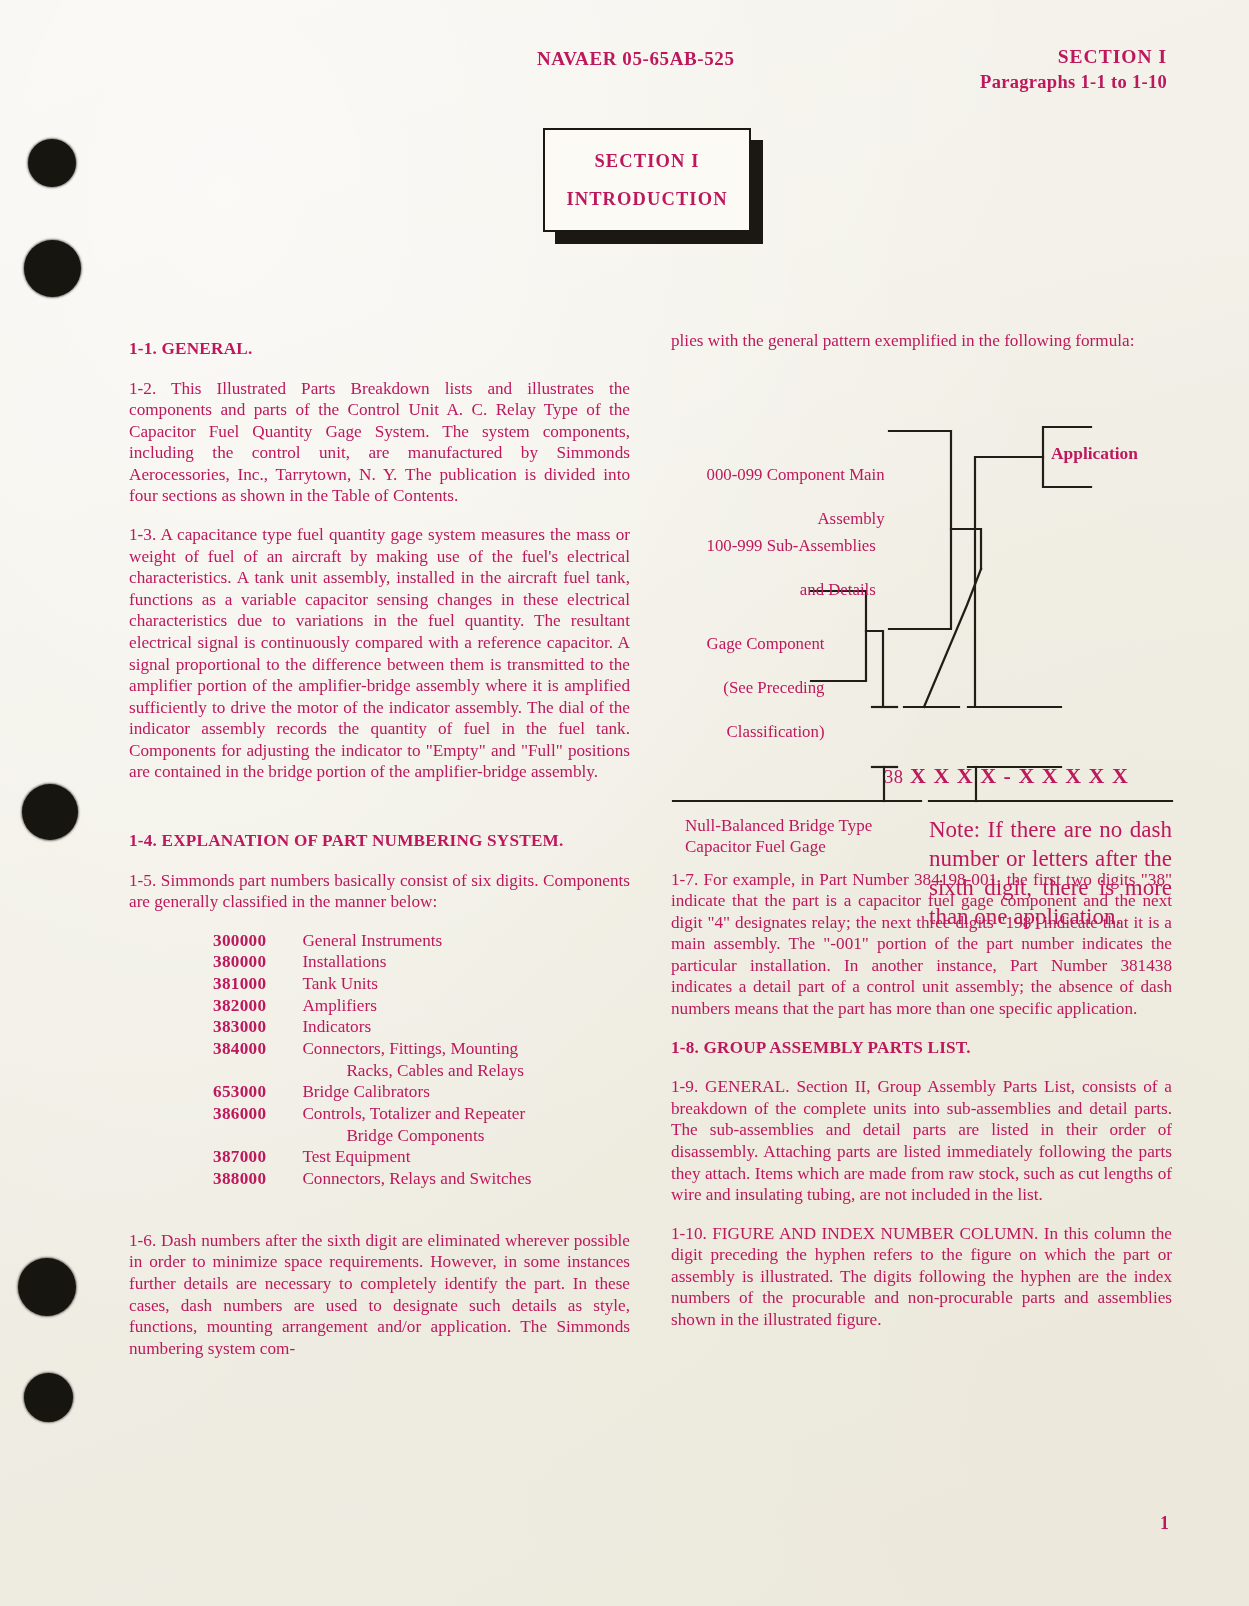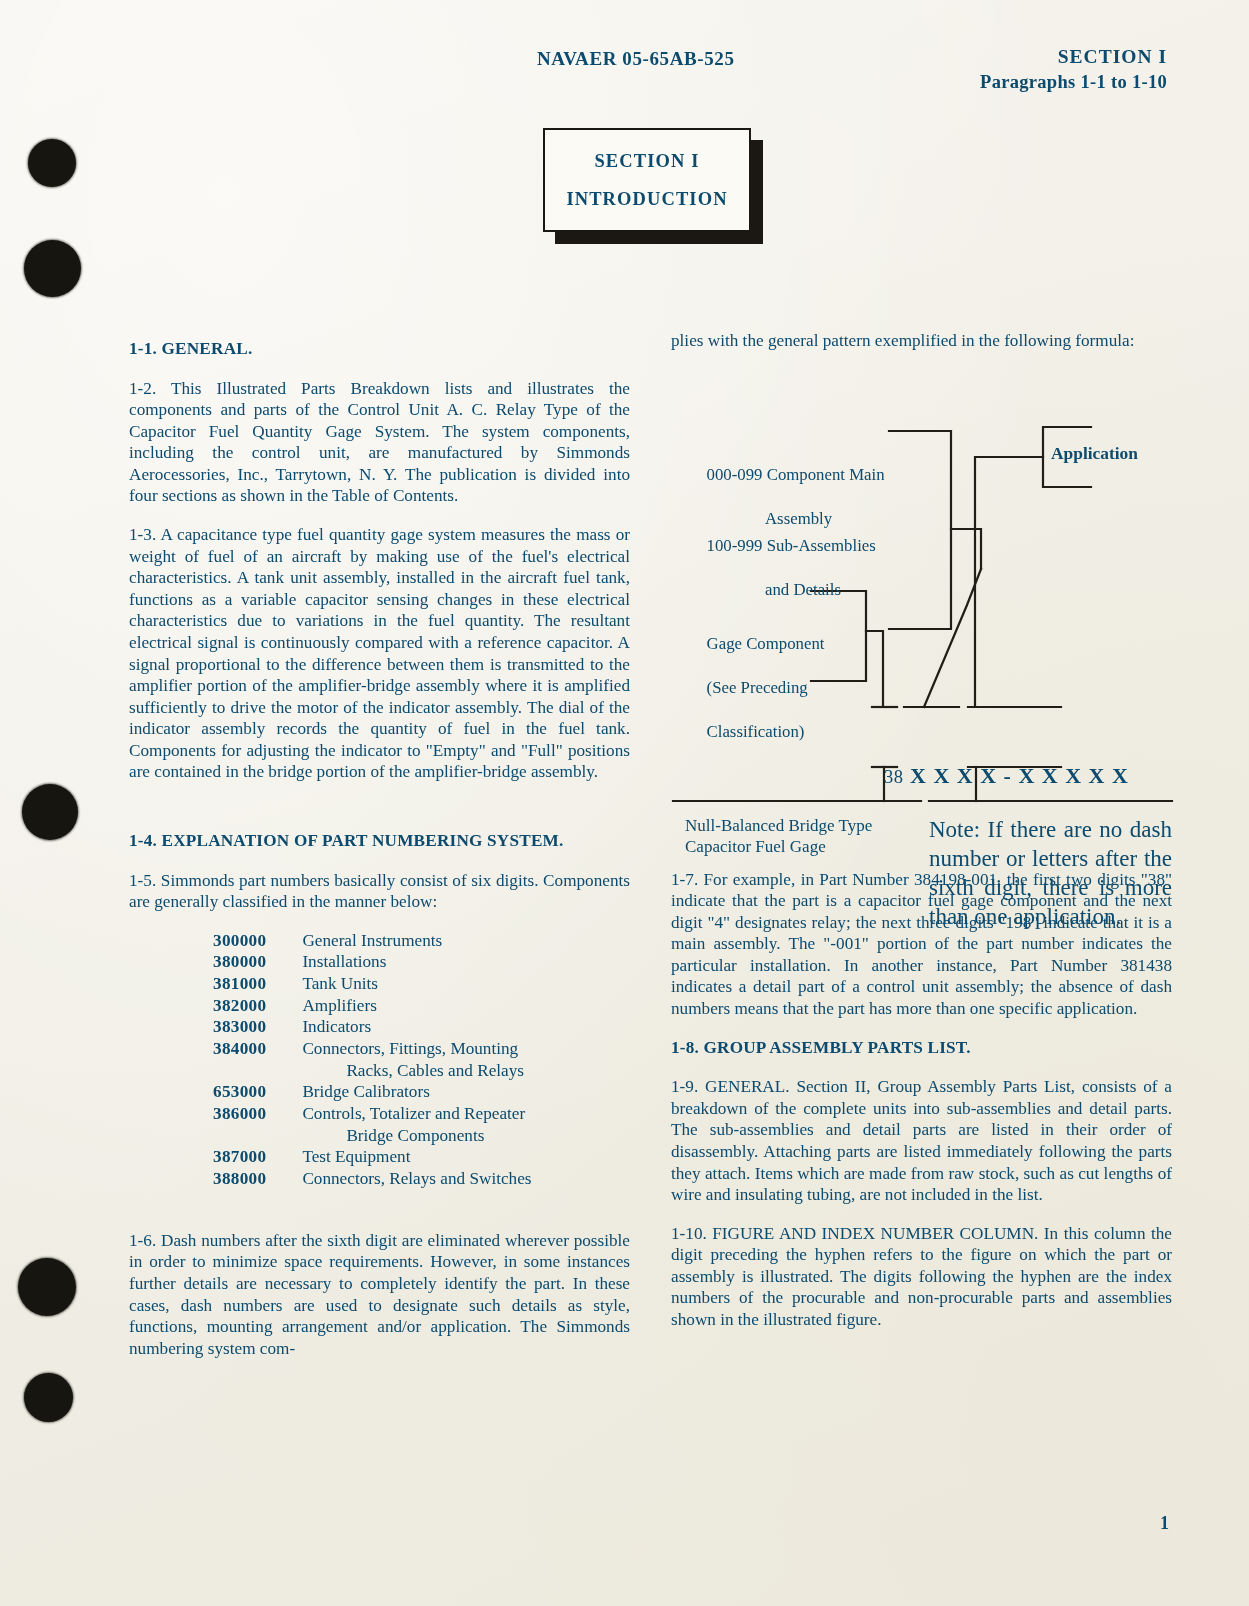--- a/index.html
+++ b/index.html
@@ -9,21 +9,21 @@
     background: #9a9a96;
   }
   .page {
     position: relative;
     width: 1249px;
     height: 1606px;
     margin: 0 auto;
     background: #f3f1ea;
     overflow: hidden;
     font-family: "Liberation Serif", "DejaVu Serif", serif;
-    color: #0c4a6e;
+    color: #be185d;
     box-sizing: border-box;
   }
   
   .page::before {
     content: "";
     position: absolute;
     inset: 0;
     background:
       radial-gradient(ellipse at 18% 12%, rgba(255,255,255,0.55), rgba(255,255,255,0) 58%),
       radial-gradient(ellipse at 88% 90%, rgba(236,232,219,0.8), rgba(255,255,255,0) 60%),
@@ -159,21 +159,21 @@
     left: 0;
     top: 0;
     width: 501px;
     height: 500px;
     overflow: visible;
   }
   .dlabel {
     position: absolute;
     white-space: pre;
   }
-  .dlabel.two { line-height: 1.3; }
+  .dlabel.two { line-height: 1.3; text-align: right; }
   .lbl-main      { left: 2px;   top: 74px;  text-align: left; }
   .lbl-main .ind { display: block; padding-left: 92px; }
   .lbl-sub       { left: 2px;   top: 145px; }
   .lbl-sub .ind  { display: block; padding-left: 92px; }
   .lbl-gage      { left: 2px;   top: 243px; }
   .lbl-app       { left: 380px; top: 74px;  font-weight: bold; font-size: 17.4px; }
   .formula {
     position: absolute;
     left: 125px;
     top: 366px;

